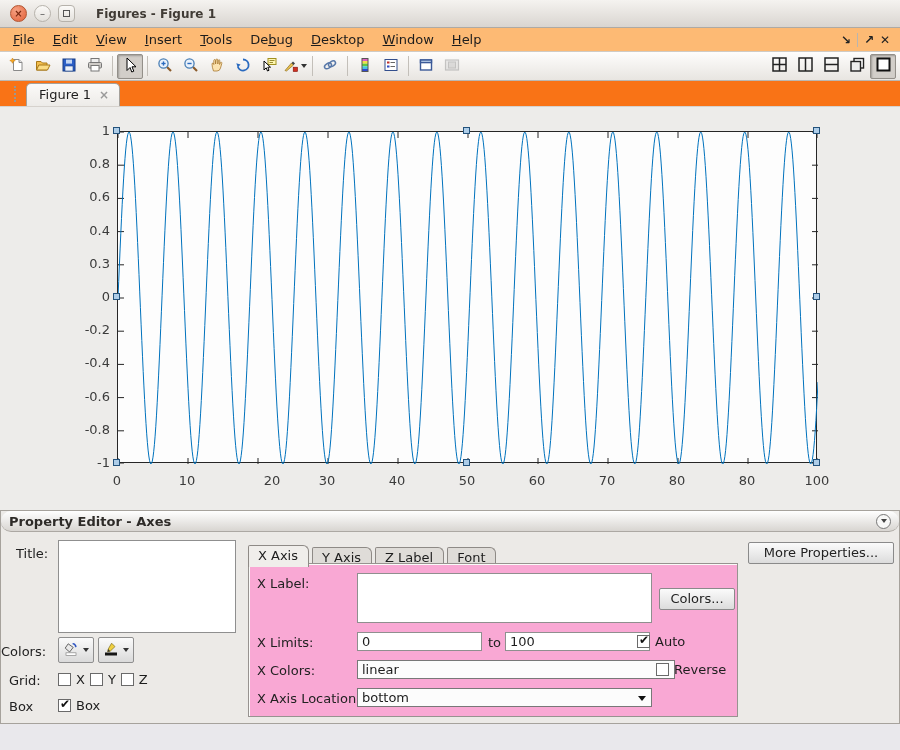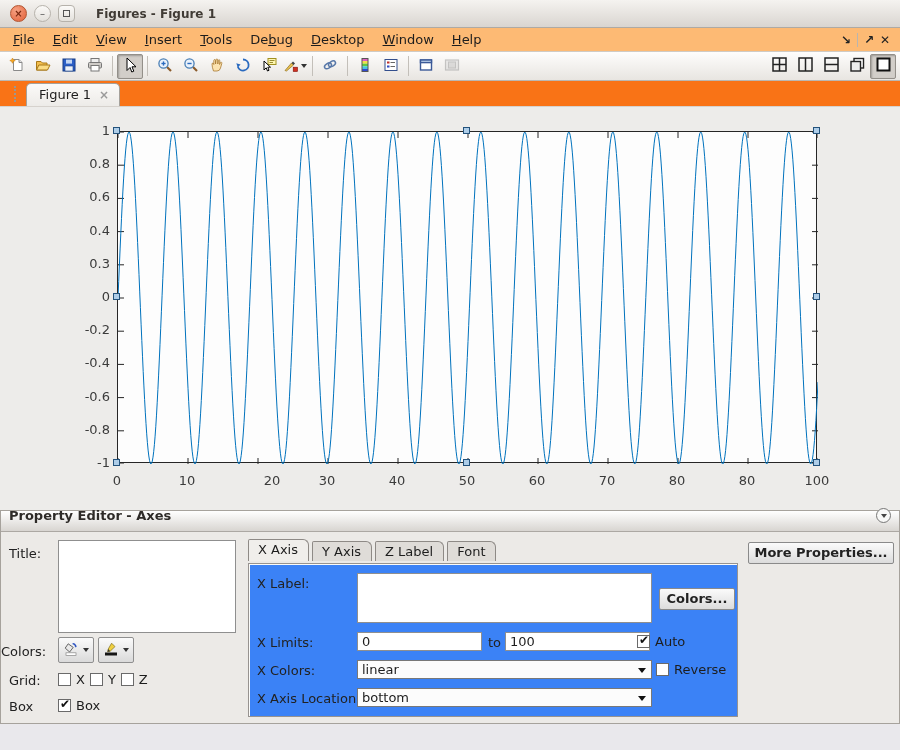--- a/index.html
+++ b/index.html
@@ -48,47 +48,47 @@
   .axes { position:absolute; left:117px; top:24px; width:700px; height:332px; background:#FDFDFD; border:1px solid #262626; }
   .axes svg { display:block; }
   .ticklabel { position:absolute; color:#3B3B3B; font-size:13px; }
   .xlab { width:50px; text-align:center; top:366px; }
   .ylab { width:46px; text-align:right; left:64px; height:18px; line-height:18px; }
   .handle { position:absolute; width:7px; height:7px; background:#AECDE8; border:1px solid #23527C; }
 
   
   .prop-editor { position:absolute; top:510px; left:0; width:900px; height:214px; background:#ECEAE7; border:1px solid #A6A29C; }
   .pe-header { height:21px; background:linear-gradient(#FFFFFF,#D8D5D1); border-bottom:1px solid #ACA8A3;
-               display:flex; align-items:flex-end; padding:8px 8px; }
+               display:flex; align-items:center; padding:8px 8px;border-radius:10px; }
   .pe-title { font-weight:bold; color:#2E2B28; }
   .pe-collapse { margin-left:auto; width:15px; height:15px; border:1px solid #777; border-radius:50%; background:#F8F8F7;
                  display:flex; align-items:center; justify-content:center; }
   .pe-collapse .tri { width:0; height:0; border-left:3.5px solid transparent; border-right:3.5px solid transparent; border-top:4.5px solid #444; }
   .pe-body { position:relative; height:192px; }
 
   .pe-label { position:absolute; color:#222; }
   .text-area { position:absolute; background:#FFF; border:1px solid #8F8F8F; }
   .text-field { position:absolute; background:#FFF; border:1px solid #8F8F8F; height:19px; line-height:17px; padding-left:4px; }
 
   .tool-mini { position:absolute; width:36px; height:26px; background:linear-gradient(#FBFBFB,#DADADA);
                border:1px solid #8F8F8F; border-radius:2px; display:flex; align-items:center; justify-content:center; gap:2px; }
 
   .cb { display:inline-block; width:13px; height:13px; background:#FFF; border:1px solid #6A6A6A; position:relative; vertical-align:-2px; }
   .cb.checked::after { content:"✔"; position:absolute; left:1px; top:-3px; font-size:12px; color:#111; }
   .cb-row { position:absolute; display:flex; align-items:center; gap:5px; }
 
-  .pe-tabs { position:absolute; left:247px; top:7px; display:flex; align-items:flex-end; }
+  .pe-tabs { position:absolute; left:247px; top:13px; display:flex; align-items:flex-end; }
   .pe-tab { border:1px solid #8E8A86; border-bottom:none; border-radius:2px 6px 0 0; padding:2px 10px 2px 9px;
             background:#DFDCD8; margin-right:3px; position:relative; }
   .pe-tab.selected { background:#F0EEEB; padding-bottom:4px; z-index:3; }
   .pe-groupbox { position:absolute; left:247px; top:31px; width:490px; height:154px; border:1px solid #979390;
-                 box-shadow:inset 1px 1px 0 #FAFAF8; background:#3b82f6; }
+                 box-shadow:inset 1px 1px 0 #FAFAF8; background:#f9a8d4; }
 
   .swing-btn { position:absolute; background:linear-gradient(#FBFBFB,#DCDCDC); border:1px solid #8A8A8A; border-radius:2px;
-               text-align:center; color:#222;font-weight:bold; }
+               text-align:center; color:#222; }
 
   .dropdown { position:absolute; background:#FCFCFC; border:1px solid #787878; height:19px; line-height:17px; padding:0 18px 0 4px; }
   .dropdown::after { content:""; position:absolute; right:5px; top:7px; width:0; height:0;
                      border-left:4px solid transparent; border-right:4px solid transparent; border-top:5px solid #111; }
 
   .bottom-strip { position:absolute; top:724px; left:0; width:900px; height:26px; background:#E9E8EC; }
 </style>
 </head>
 <body>
 
@@ -372,21 +372,21 @@
 
   <div class="prop-editor">
     <div class="pe-header">
       <span class="pe-title">Property Editor - Axes</span>
       <span class="pe-collapse">
           <span class="tri"></span>
         </span>
     </div>
     <div class="pe-body">
 
-      <div class="pe-label" style="left:8px; top:14px;">Title:</div>
+      <div class="pe-label" style="left:15px; top:14px;">Title:</div>
       <div class="text-area" style="left:57px; top:8px; width:178px; height:93px;"></div>
 
       <div class="pe-label" style="left:0; top:112px;text-align:right;">Colors:</div>
       <div class="tool-mini" style="left:57px; top:105px;">
         <span id="icon-bucket"><svg width="16" height="16" viewBox="0 0 16 16">
               <path d="M5.2 2.8l5 3.6-3.6 4.6-4.4-3.9z" fill="#E9E9E9" stroke="#444" stroke-width=".8"></path>
               <path d="M9.6 2.6q3 .2 3 3.2" fill="none" stroke="#2850C0" stroke-width="1.3"></path>
               <path d="M12 4.5l.8 2.2 1-2z" fill="#2850C0"></path>
               <rect x="3" y="11.8" width="10" height="2.6" fill="#FFF" stroke="#888" stroke-width=".7"></rect>
             </svg></span>
@@ -431,21 +431,21 @@
         <div class="pe-label" style="left:8px; top:71px;">X Limits:</div>
         <div class="text-field" style="left:108px; top:68px; width:125px;">0</div>
         <div class="pe-label" style="left:239px; top:71px;">to</div>
         <div class="text-field" style="left:256px; top:68px; width:145px;">100</div>
         <div class="cb-row" style="left:388px; top:70px;">
           <span class="cb checked"></span>
           <span>Auto</span>
         </div>
 
         <div class="pe-label" style="left:8px; top:99px;">X Colors:</div>
-        <div class="dropdown" style="left:108px; top:96px; width:295px;">linear</div>
+        <div class="dropdown" style="left:108px; top:96px; width:318px;">linear</div>
         <div class="cb-row" style="left:407px; top:98px;">
           <span class="cb"></span>
           <span>Reverse</span>
         </div>
 
         <div class="pe-label" style="left:8px; top:127px;">X Axis Location:</div>
         <div class="dropdown" style="left:108px; top:124px; width:295px;">bottom</div>
       </div>
 
       <div class="swing-btn" style="left:747px; top:10px; width:146px; height:22px; line-height:20px;">More Properties...</div>

